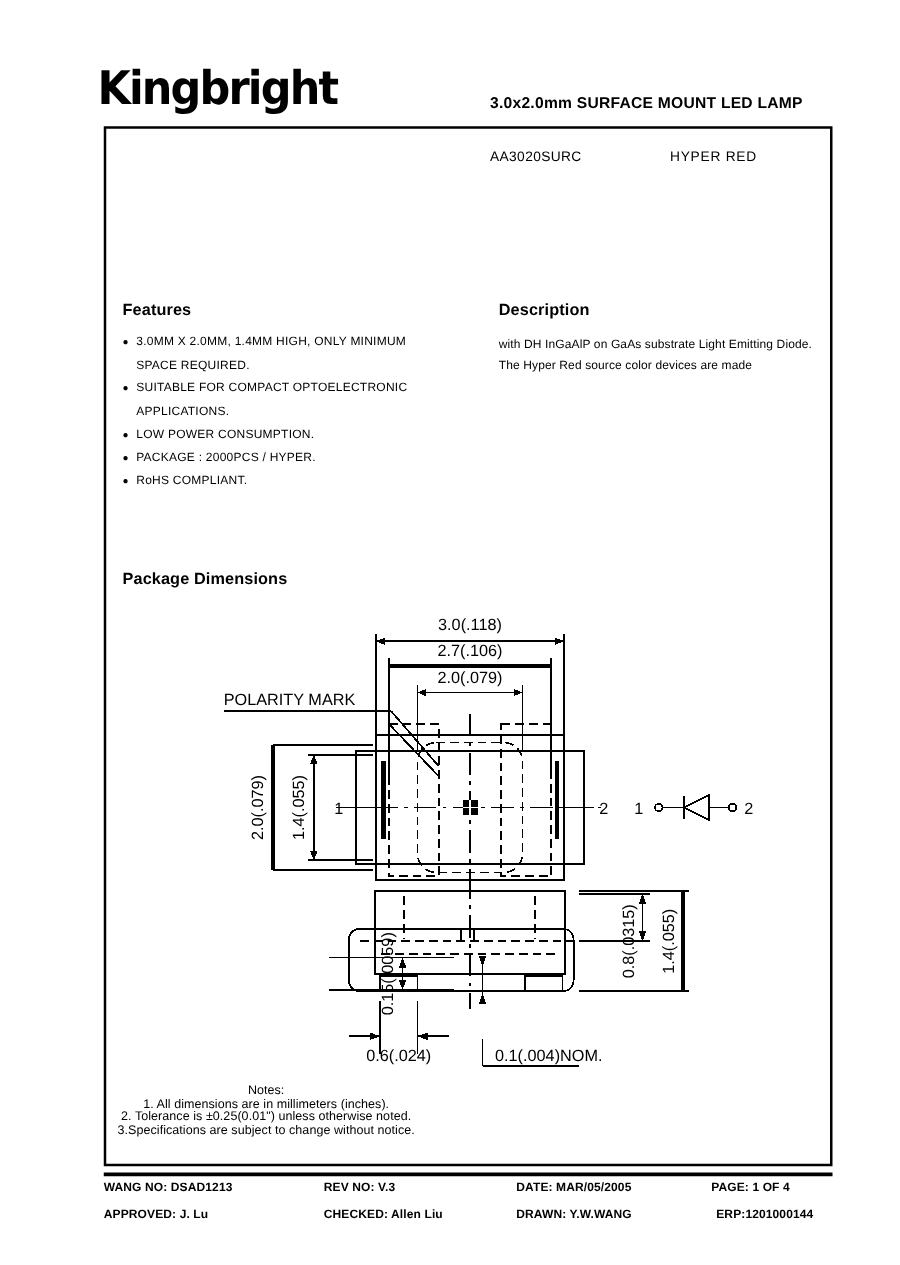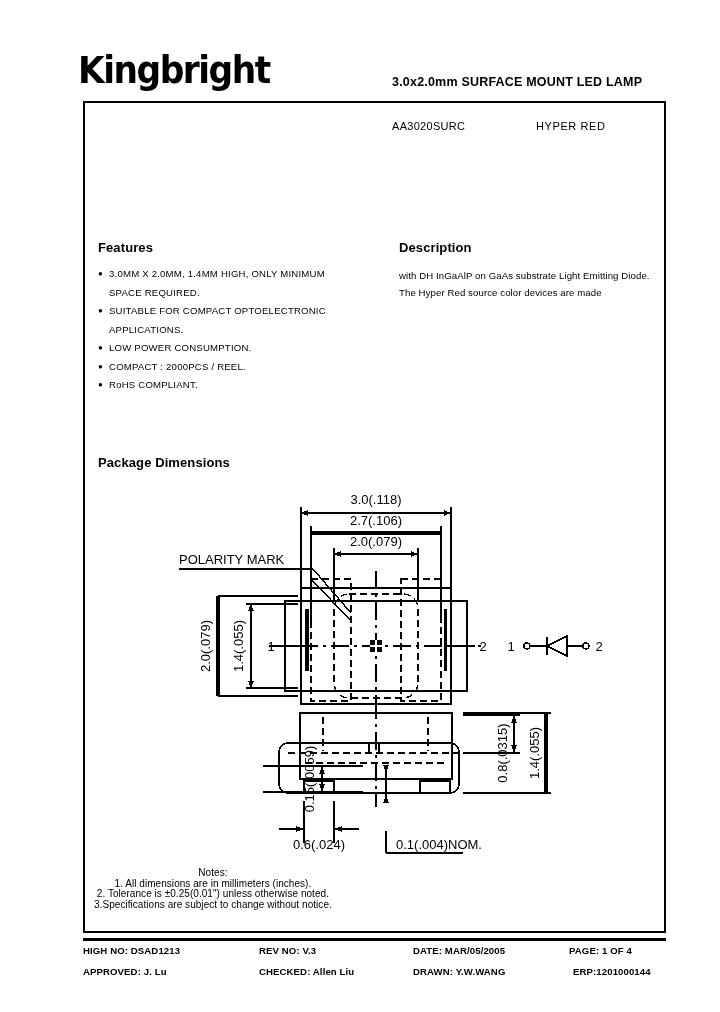--- a/index.html
+++ b/index.html
@@ -190,21 +190,21 @@
   <div class="part-color">HYPER RED</div>
 
   <div class="features-block">
     <div class="sec-heading">Features</div>
     <ul class="feature-list">
       <li><span class="bullet">●</span><span>3.0MM X 2.0MM, 1.4MM HIGH, ONLY MINIMUM</span></li>
       <li><span>SPACE REQUIRED.</span></li>
       <li><span class="bullet">●</span><span>SUITABLE FOR COMPACT OPTOELECTRONIC</span></li>
       <li><span>APPLICATIONS.</span></li>
       <li><span class="bullet">●</span><span>LOW POWER CONSUMPTION.</span></li>
-      <li><span class="bullet">●</span><span>COMPACT : 2000PCS / REEL.</span></li>
+      <li><span class="bullet">●</span><span>PACKAGE : 2000PCS / HYPER.</span></li>
       <li><span class="bullet">●</span><span>RoHS COMPLIANT.</span></li>
     </ul>
   </div>
 
   <div class="description-block">
     <div class="sec-heading">Description</div>
     <div class="desc-lines">
       <div>with DH InGaAlP on GaAs substrate Light Emitting Diode.</div>
       <div>The Hyper Red source color devices are made</div>
     </div>
@@ -391,21 +391,21 @@
     <span class="notes-title">Notes:</span>
     <span class="notes-title">1. All dimensions are in millimeters (inches).</span>
     <span class="notes-title">2. Tolerance is ±0.25(0.01") unless otherwise noted.</span>
     <span class="notes-title">3.Specifications are subject to change without notice.</span>
   </div>
 
   <div class="footer-rule"></div>
 
   <div class="footer">
     <div class="footer-row">
-      <span class="footer-cell fc1">HIGH NO: DSAD1213</span>
+      <span class="footer-cell fc1">WANG NO: DSAD1213</span>
       <span class="footer-cell fc2">REV NO: V.3</span>
       <span class="footer-cell fc3">DATE: MAR/05/2005</span>
       <span class="footer-cell fc4">PAGE: 1 OF 4</span>
     </div>
     <div class="footer-row">
       <span class="footer-cell fc1">APPROVED: J. Lu</span>
       <span class="footer-cell fc2">CHECKED: Allen Liu</span>
       <span class="footer-cell fc3">DRAWN: Y.W.WANG</span>
       <span class="footer-cell fc4b">ERP:1201000144</span>
     </div>

